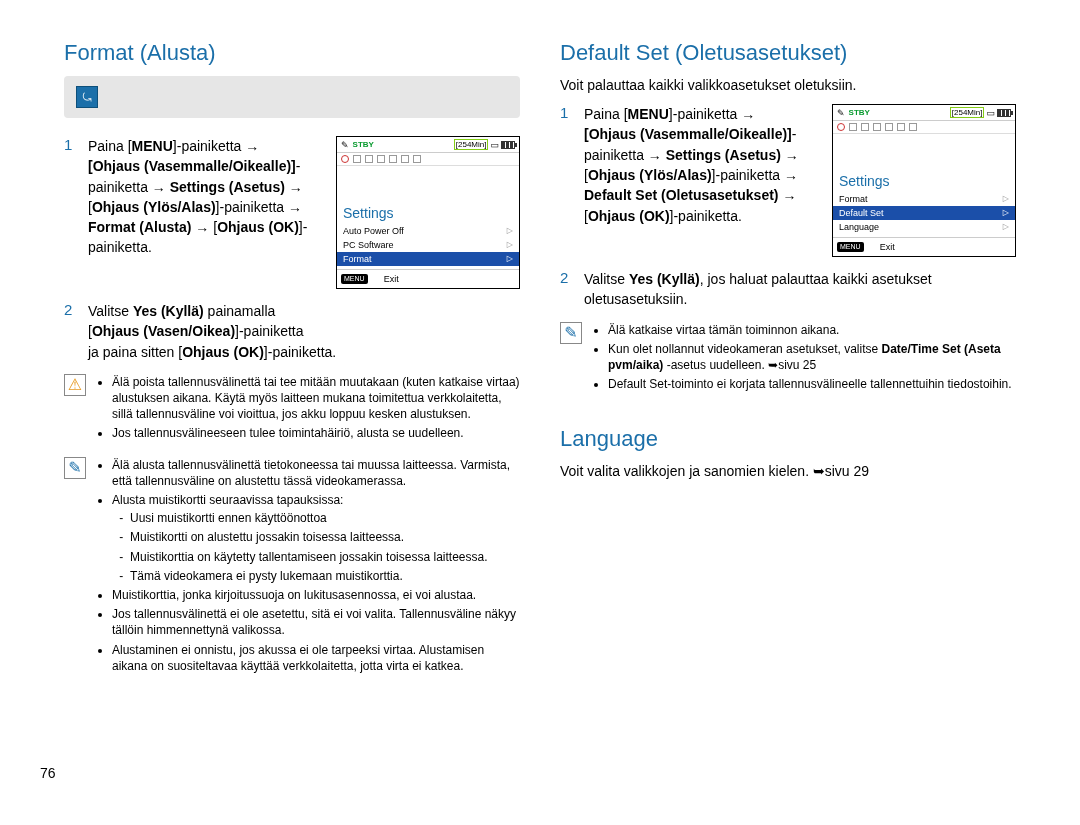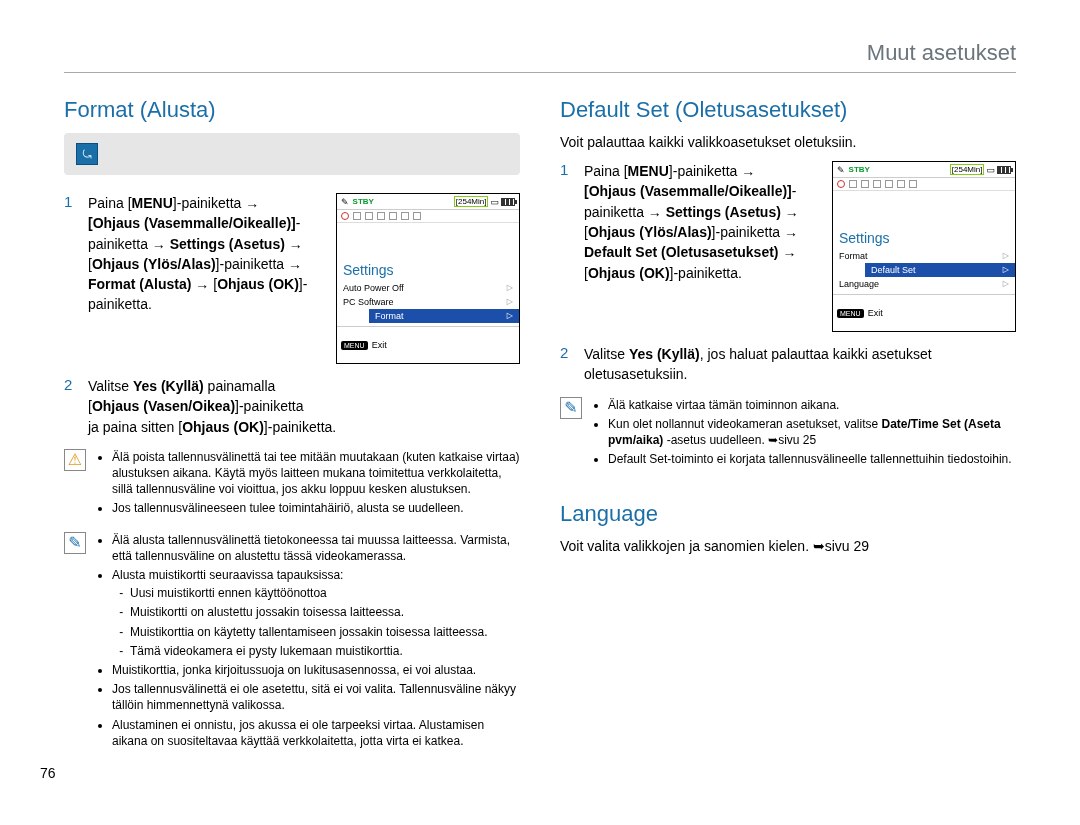--- a/index.html
+++ b/index.html
@@ -106,25 +106,25 @@
     border-bottom:1px solid #ddd;
   }
   .lcd-iconrow .circ { width:8px;height:8px; border:1px solid #cc3333; border-radius:50%; }
   .lcd-iconrow .sq { width:8px;height:8px; border:1px solid #999; }
   .lcd-settings {
     color:#1b6fa9; font-weight:400; padding:3px 6px; font-size:14px;margin-top:36px;
   }
   .lcd-item {
     display:flex; justify-content:space-between; padding:2px 6px; font-size:9px;gap:42px;
   }
-  .lcd-item.sel { background:#1b4fa9; color:#fff;margin-left:32px; }
+  .lcd-item.sel { background:#1b4fa9; color:#fff; }
   .lcd-item .chev { color:#999; font-size:8px; }
   .lcd-item.sel .chev { color:#fff; }
   .lcd-menubar {
-    display:flex; align-items:center; gap:4px; padding:13px 4px; border-top:1px solid #ccc;
+    display:flex; gap:16px; padding:4px 4px; border-top:1px solid #ccc;
   }
   .menu-btn {
     background:#000; color:#fff; font-size:7px; padding:1px 3px; border-radius:2px;
   }
   .note-row {
     display:flex; gap:10px; margin:12px 0;
   }
   .note-icon {
     width:22px; height:22px; flex-shrink:0;
     border:1px solid #888; background:#fff;
@@ -141,21 +141,20 @@
   .pagenum {
     position:absolute; left:40px; bottom:44px; font-size:14px;
   }
   b { font-weight:700; }
   .lcd-pad { height:3px; }
 </style>
 </head>
 <body>
 
 <div class="page">
-  <div class="header-right">Muut asetukset</div>
 
   <div class="columns">
 
     <div class="col">
       <h2>Format (Alusta)</h2>
 
       <div class="callout">
         <div class="icon">⤿</div>
       </div>
 

